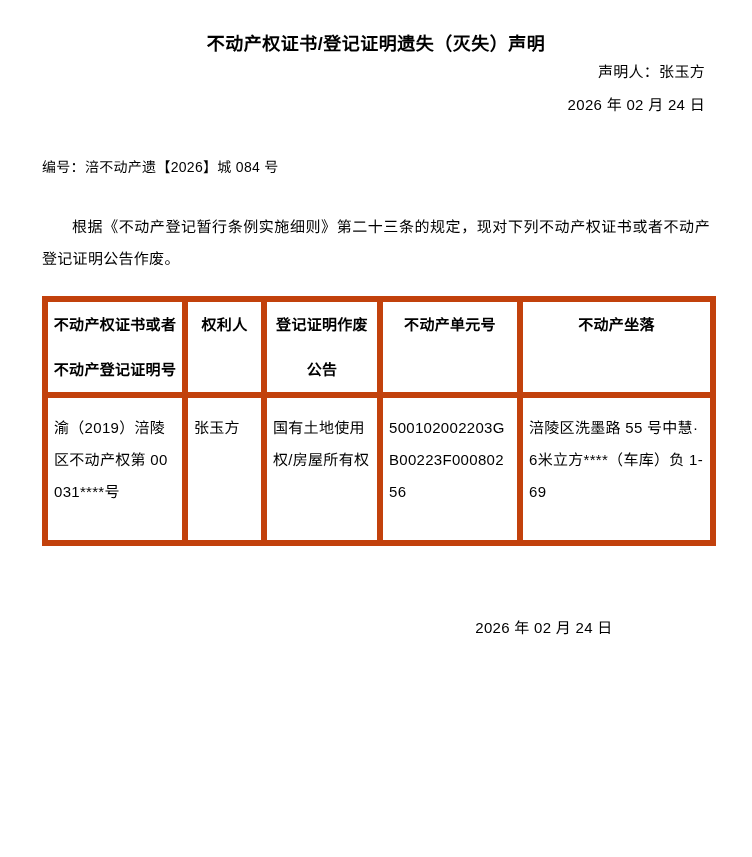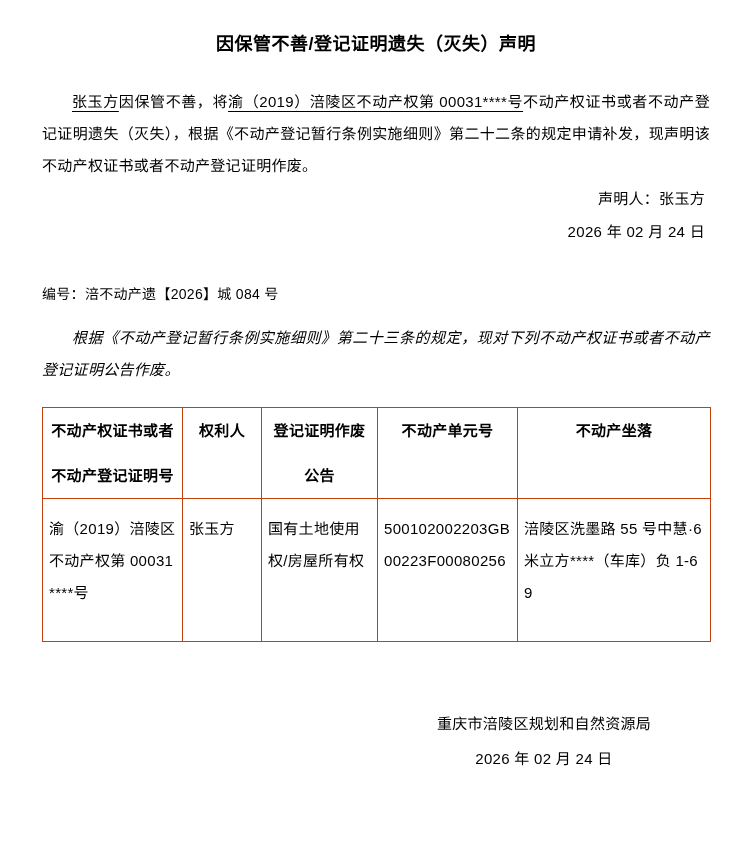--- a/index.html
+++ b/index.html
@@ -35,22 +35,21 @@
     font-size: 15px;
     line-height: 32px;
     text-align: justify;
     text-indent: 2em;
     letter-spacing: 0.3px;
   }
   .para.first {
     margin-top: 31px;
   }
   .para.notice-body {
-    margin-top: 12px;
-    font-style: italic;
+    margin-top: 28px;
   }
   .u {
     text-decoration: underline;
     text-underline-offset: 4px;
   }
   .signer-block {
     width: 240px;
     margin: 0 5px 0 auto;
     text-align: right;
     font-size: 15px;
@@ -66,21 +65,21 @@
   }
   table.notice-table {
     margin-top: 21px;
     border-collapse: collapse;
     table-layout: fixed;
     width: 668px;
     font-size: 15px;
   }
   table.notice-table th,
   table.notice-table td {
-    border: 1px solid #c2410c;
+    border: 6px solid #c2410c;
     vertical-align: top;
     overflow: hidden;
   }
   table.notice-table th {
     font-weight: bold;
     height: 85px;
     line-height: 45px;
     padding: 0 4px;
     letter-spacing: 0.3px;
   }
@@ -104,23 +103,22 @@
   .col-holder{ width: 79px; }
   .col-type  { width: 116px; }
   .col-unit  { width: 140px; }
   .col-loc   { width: 193px; }
 </style>
 </head>
 <body>
 
 <div class="doc">
 
-  <h1 class="doc-title">因保管不善/登记证明遗失（灭失）声明</h1>
+  <h1 class="doc-title">不动产权证书/登记证明遗失（灭失）声明</h1>
 
-  <p class="para first"><span class="u">张玉方</span><span>因保管不善，将</span><span class="u">渝（2019）涪陵区不动产权第 00031****号</span><span>不动产权证书或者不动产登记证明遗失（灭失），根据《不动产登记暂行条例实施细则》第二十二条的规定申请补发，现声明该不动产权证书或者不动产登记证明作废。</span></p>
 
 
   <div class="signer-block">
     <div>声明人：张玉方</div>
     <div>2026 年 02 月 24 日</div>
   </div>
 
 
   <div class="ref-line">编号：涪不动产遗【2026】城 084 号</div>
 
@@ -159,17 +157,16 @@
         <td>渝（2019）涪陵区不动产权第 00031****号</td>
         <td>张玉方</td>
         <td>国有土地使用权/房屋所有权</td>
         <td>500102002203GB00223F00080256</td>
         <td>涪陵区洗墨路 55 号中慧·6米立方****（车库）负 1-69</td>
       </tr>
     </tbody>
   </table>
 
   <div class="footer-block">
-    <div>重庆市涪陵区规划和自然资源局</div>
     <div>2026 年 02 月 24 日</div>
   </div>
 
 </div>
 
 </body></html>

